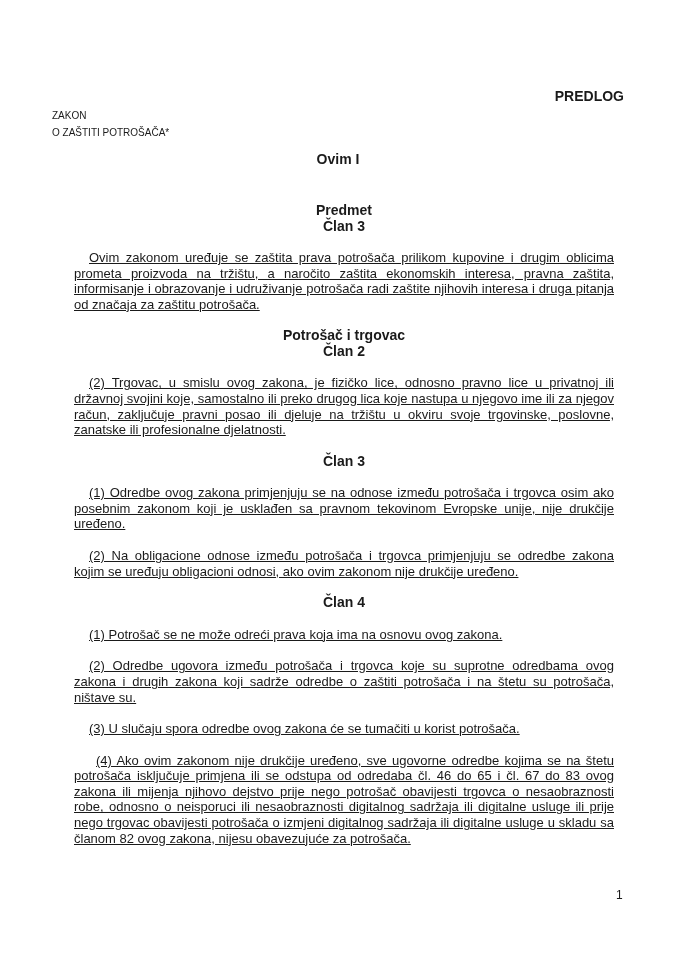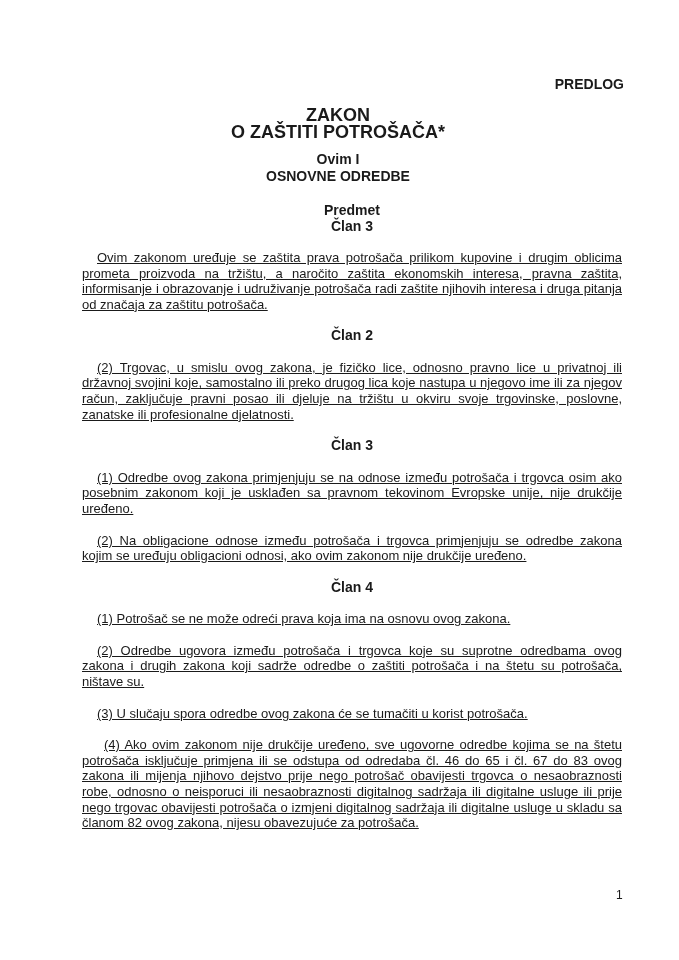--- a/index.html
+++ b/index.html
@@ -1,55 +1,55 @@
 <!DOCTYPE html>
 <html><head>
 <meta charset="utf-8">
 <style>
   html, body { margin: 0; padding: 0; background: #ffffff; }
   body { width: 679px; height: 960px; position: relative; overflow: hidden;
          font-family: "Liberation Sans", sans-serif; color: #1a1a1a; }
   .page { position: absolute; left: 52px; top: 0; width: 572px; }
-  .predlog { position: absolute; top: 76px; right: 0; font-weight: bold; font-size: 14px; }
-  .title { position: absolute; top: 107px; left: 0; width: 100%; text-align: center;
-           font-weight: bold; font-size: 18px; line-height: 17px; }
+  .predlog { position: absolute; top: 88px; right: 0; font-weight: bold; font-size: 14px; }
+  .title { position: absolute; top: 107px; left: 0; width: 100%; text-align: left;
+           font-weight: normal; font-size: 10px; line-height: 17px; }
   .glava { position: absolute; top: 151px; left: 0; width: 100%; text-align: center;
            font-weight: bold; font-size: 14px; line-height: 17px; }
-  .body-content { position: absolute; top: 203px; left: 14px; width: 100%; }
+  .body-content { position: absolute; top: 203px; left: 6px; width: 100%; }
   .article { margin-bottom: 15px; }
   .art-head { text-align: center; font-weight: bold; font-size: 14px; line-height: 15.5px; }
   .para { font-size: 13px; line-height: 15.6px; text-align: justify; text-indent: 15px; margin: 16px; text-decoration: underline; }
   .para.deep { text-indent: 22px; }
   .pagenum { position: absolute; top: 888px; left: 616px; font-size: 12px; }
 </style>
 </head>
 <body>
 
 <div class="page">
   <div class="predlog">PREDLOG</div>
 
   <div class="title">
     <div>ZAKON</div>
     <div>O ZAŠTITI POTROŠAČA*</div>
   </div>
 
   <div class="glava">
     <div>Ovim I</div>
-    <div>OSNOVNE ODREDBE</div>
   </div>
 
   <div class="body-content">
 
     <div class="article">
       <div class="art-head">Predmet</div>
       <div class="art-head">Član 3</div>
       <p class="para">Ovim zakonom uređuje se zaštita prava potrošača prilikom kupovine i drugim oblicima prometa proizvoda na tržištu, a naročito zaštita ekonomskih interesa, pravna zaštita, informisanje i obrazovanje i udruživanje potrošača radi zaštite njihovih interesa i druga pitanja od značaja za zaštitu potrošača.</p>
     </div>
 
     <div class="article">
+      <div class="art-head">Potrošač i trgovac</div>
       <div class="art-head">Član 2</div>
       <p class="para">(2) Trgovac, u smislu ovog zakona, je fizičko lice, odnosno pravno lice u privatnoj ili državnoj svojini koje, samostalno ili preko drugog lica koje nastupa u njegovo ime ili za njegov račun, zaključuje pravni posao ili djeluje na tržištu u okviru svoje trgovinske, poslovne, zanatske ili profesionalne djelatnosti.</p>
     </div>
 
     <div class="article">
       <div class="art-head">Član 3</div>
       <p class="para">(1) Odredbe ovog zakona primjenjuju se na odnose između potrošača i trgovca osim ako posebnim zakonom koji je usklađen sa pravnom tekovinom Evropske unije, nije drukčije uređeno.</p>
       <p class="para">(2) Na obligacione odnose između potrošača i trgovca primjenjuju se odredbe zakona kojim se uređuju obligacioni odnosi, ako ovim zakonom nije drukčije uređeno.</p>
     </div>
 

